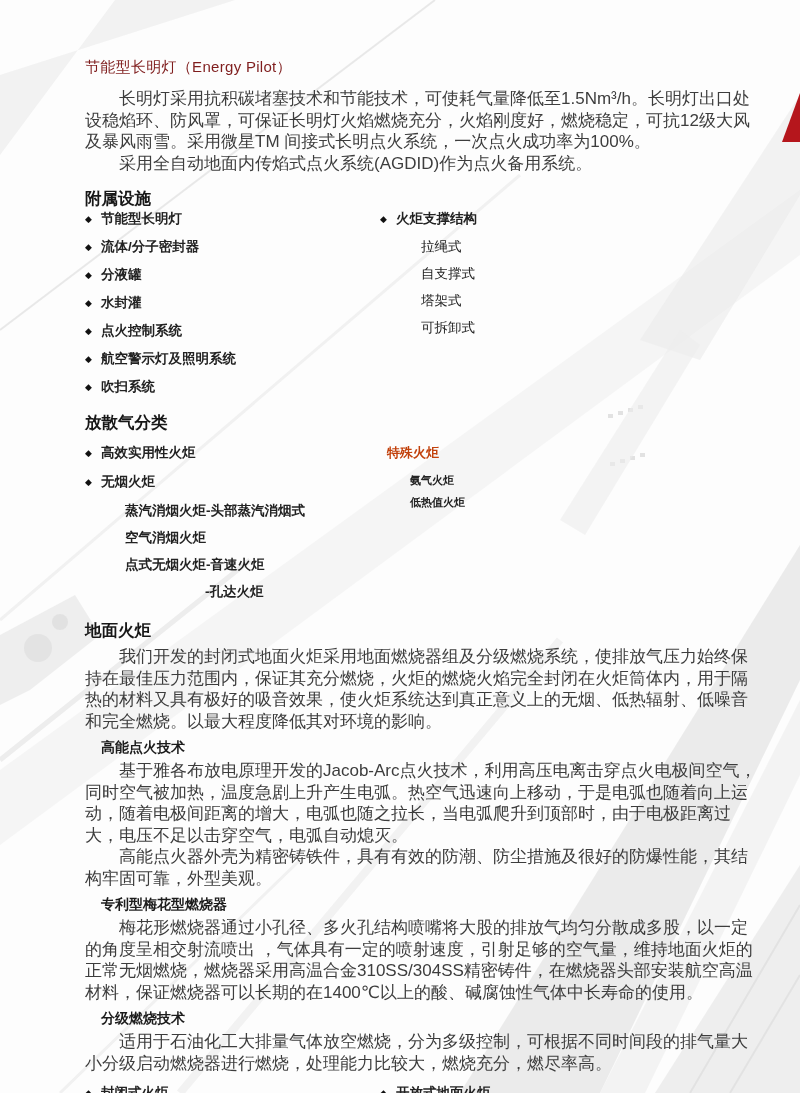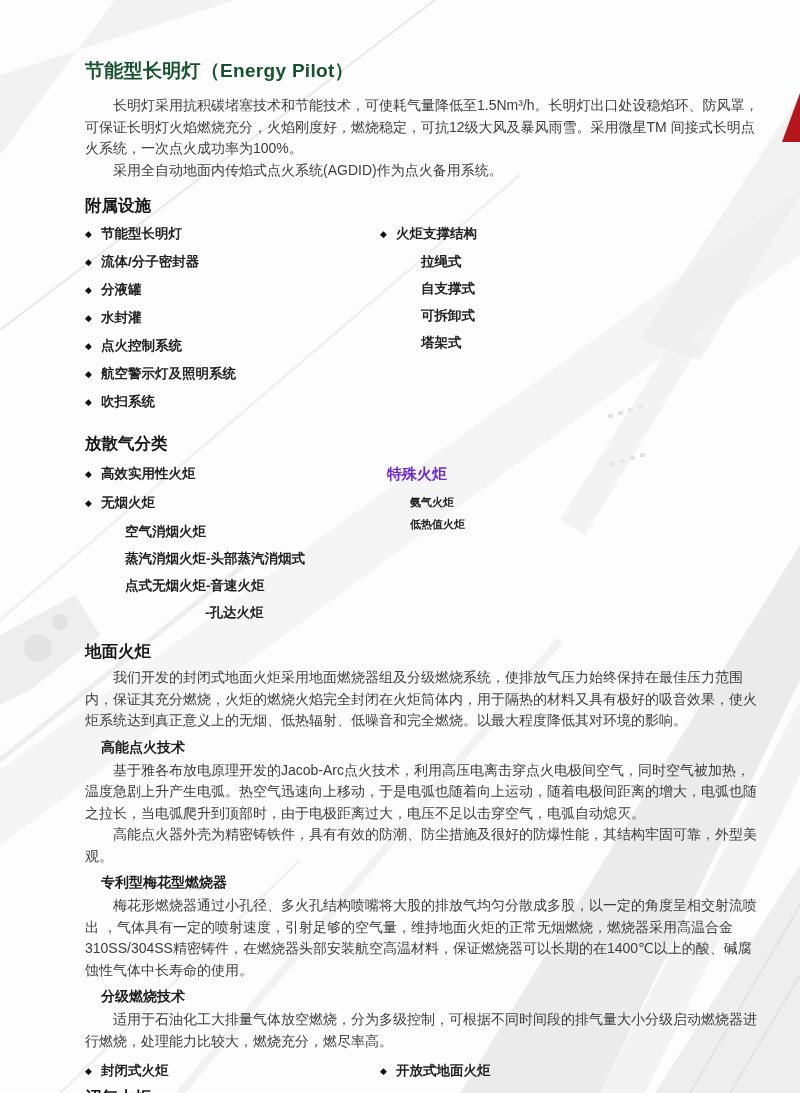--- a/index.html
+++ b/index.html
@@ -14,46 +14,46 @@
     position:absolute; top:93px; right:0; width:18px; height:49px;
     background:#b5161c; clip-path:polygon(100% 0, 100% 100%, 0 100%);
     z-index:2;
   }
   .content{
     position:relative; z-index:1; height:100%;
     padding:58px 40px 26px 85px;
     display:flex; flex-direction:column;
     color:#2e2e2e;
   }
-  .title{ font-size:19px; font-weight:700; color:#14532d; margin-bottom:11px; letter-spacing:.3px; }
-  .body{ font-size:14px; line-height:21.5px; color:#3d3d3d; text-indent:2em; }
+  .title{ font-size:15px; font-weight:400; color:#7f1d1d; margin-bottom:11px; letter-spacing:.3px; }
+  .body{ font-size:17px; line-height:21.5px; color:#3d3d3d; text-indent:2em; }
   .sec-h{ font-size:16.5px; font-weight:700; color:#171717; }
   .sub-h{ font-size:14px; font-weight:700; color:#1c1c1c; margin:7px 0 3px; padding-left:16px; }
   .cols{ display:flex; }
   .col-l{ width:295px; flex:0 0 295px; }
   .col-r{ flex:1; }
   .bitem{
     display:flex; align-items:center; gap:9px;
     font-size:13.5px; font-weight:700; color:#222;
   }
   .dm{ font-size:9px; color:#111; line-height:1; position:relative; top:.5px; }
   .aux-list .bitem{ margin-bottom:10px; }
   .sup-list{ padding-left:41px; }
-  .sup-list div{ font-size:13.5px; font-weight:700; margin-bottom:9px; color:#222; }
+  .sup-list div{ font-size:13.5px; font-weight:400; margin-bottom:9px; color:#222; }
   .gas-list .bitem{ margin-bottom:11px; }
   .gas-sub{ padding-left:40px; }
   .gas-sub div{ font-size:13.5px; font-weight:700; color:#222; margin-bottom:9px; }
   .gas-sub .deep{ padding-left:80px; }
   .gas-sub .gap{ }
-  .spec-h{ font-size:15px; font-weight:700; color:#6d28d9; padding-left:7px; margin-bottom:11px; }
+  .spec-h{ font-size:13px; font-weight:700; color:#c2410c; padding-left:7px; margin-bottom:11px; }
   .spec-list{ padding-left:30px; }
   .spec-list div{ font-size:11px; font-weight:700; color:#222; margin-bottom:7px; }
   .rowpair{ display:flex; margin-bottom:7px; }
   .rowpair .cell-l{ width:295px; flex:0 0 295px; }
-  .mt14{ margin-top:14px; } .mb8{ margin-bottom:8px; }
+  .mt14{ margin-top:14px; } .mb8{ }
   .mb10{ margin-bottom:10px; } .mb4{ margin-bottom:4px; }
 </style>
 </head>
 <body>
 
 <div class="page">
 
   <svg class="bg" viewBox="0 0 800 1093" xmlns="http://www.w3.org/2000/svg" aria-hidden="true">
     <rect x="0" y="0" width="800" height="1093" fill="#fdfdfd"></rect>
     <polygon points="0,155 0,75 235,0 115,0" fill="#ededed" opacity="0.75"></polygon>
@@ -126,40 +126,40 @@
           </div>
       </div>
       <div class="col-r">
         <div class="bitem mb10">
             <span class="dm">◆</span>
             <span>火炬支撑结构</span>
           </div>
         <div class="sup-list">
           <div>拉绳式</div>
           <div>自支撑式</div>
+          <div>塔架式</div>
           <div>可拆卸式</div>
-          <div>塔架式</div>
-        </div>
-      </div>
-    </div>
-
-    <h1 class="sec-h mb10" style="margin-top:12px;">放散气分类</h1>
+        </div>
+      </div>
+    </div>
+
+    <h1 class="sec-h mb10" style="margin-top:6px;">放散气分类</h1>
     <div class="cols">
       <div class="col-l gas-list">
         <div class="bitem">
             <span class="dm">◆</span>
             <span>高效实用性火炬</span>
           </div>
         <div class="bitem">
             <span class="dm">◆</span>
             <span>无烟火炬</span>
           </div>
         <div class="gas-sub">
+          <div>蒸汽消烟火炬-头部蒸汽消烟式</div>
           <div>空气消烟火炬</div>
-          <div>蒸汽消烟火炬-头部蒸汽消烟式</div>
           <div class="gap">点式无烟火炬-音速火炬</div>
           <div class="deep">-孔达火炬</div>
         </div>
       </div>
       <div class="col-r">
         <div class="spec-h">特殊火炬</div>
         <div class="spec-list">
           <div>氨气火炬</div>
           <div>低热值火炬</div>
         </div>

